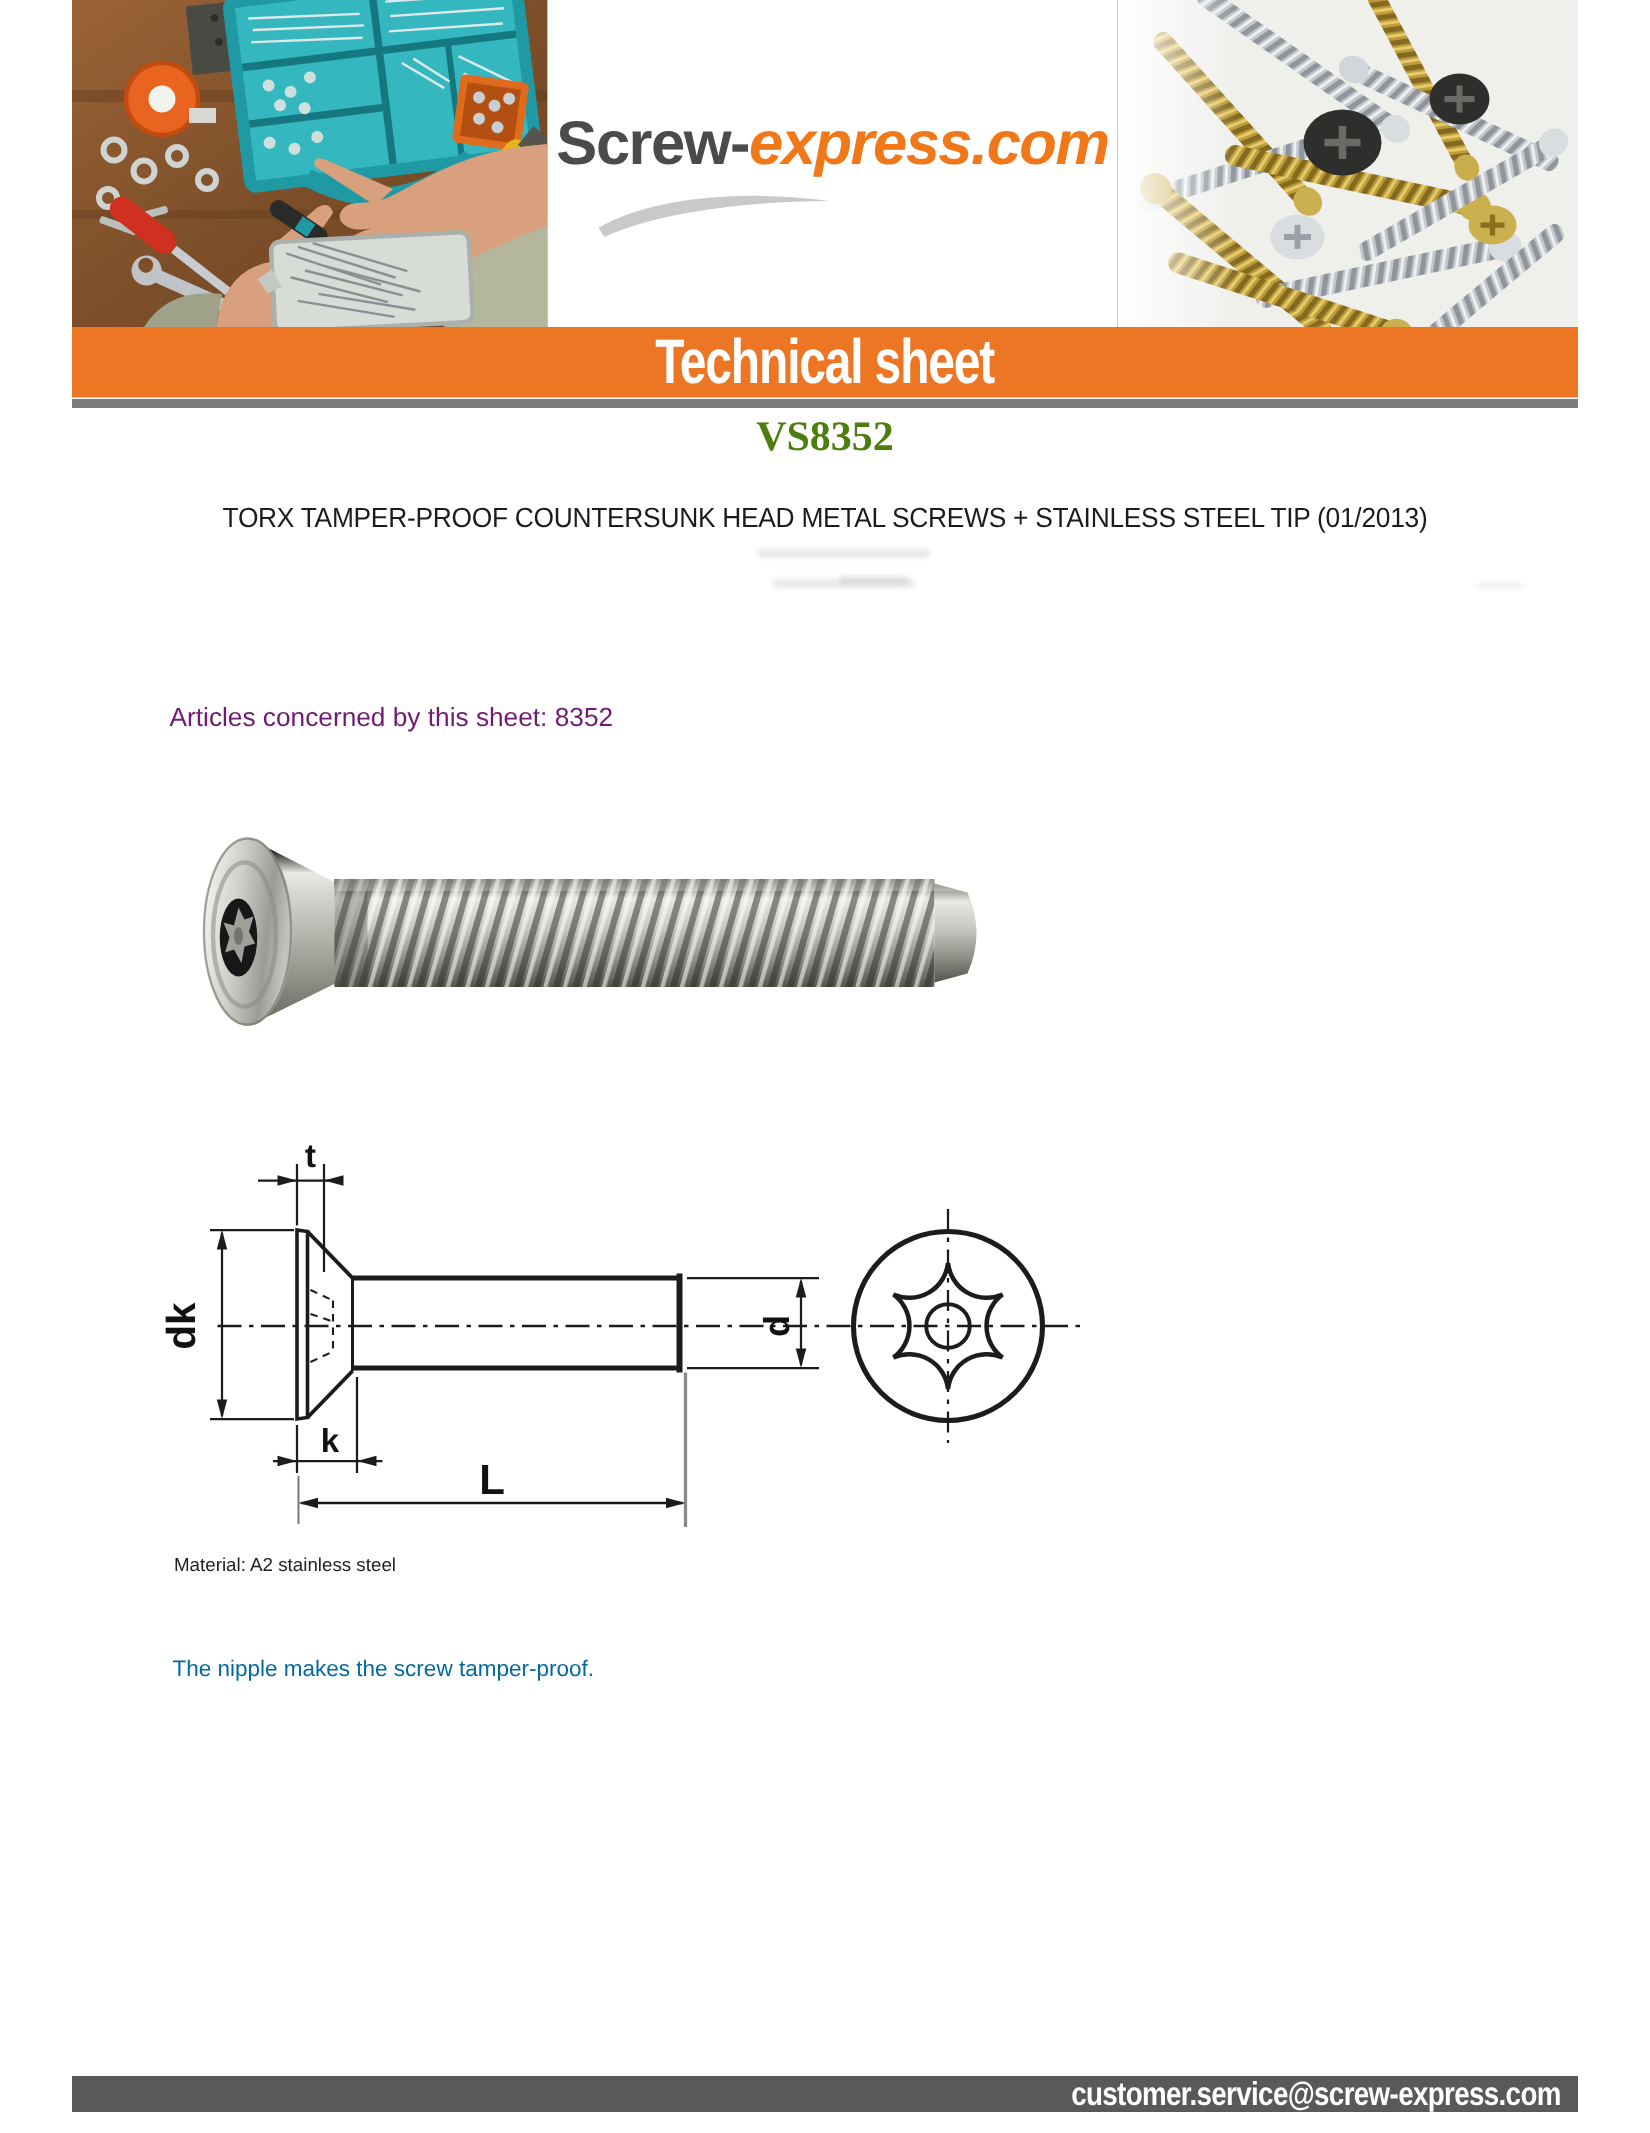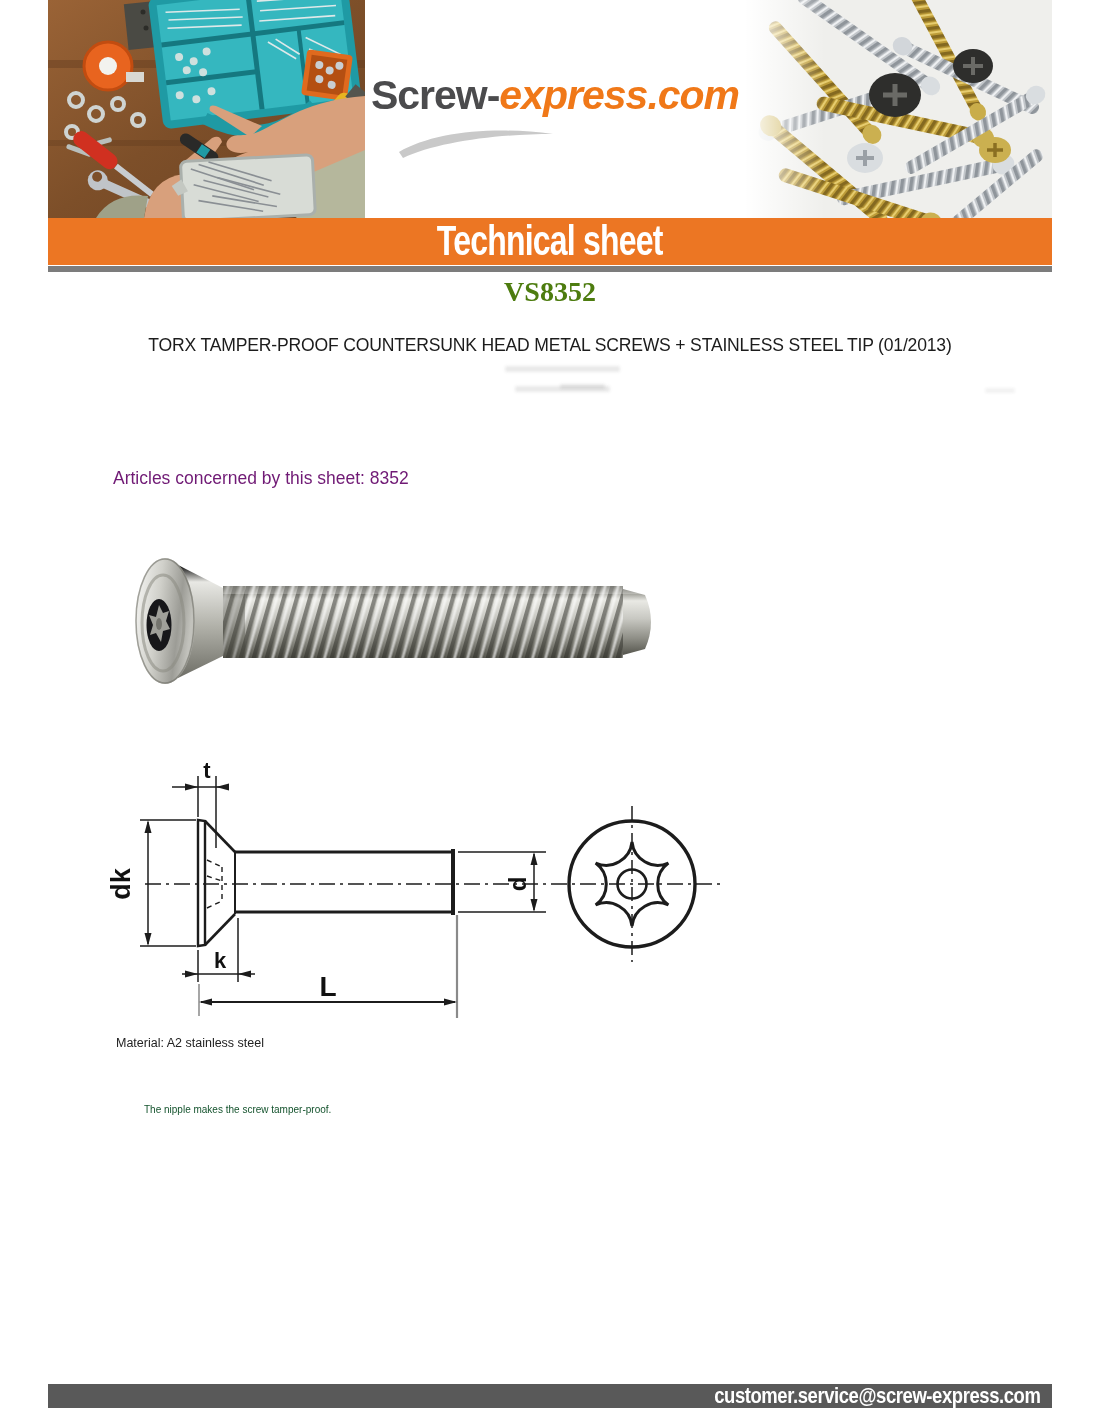--- a/index.html
+++ b/index.html
@@ -28,21 +28,21 @@
                 font-size:18.5px;color:#1c1c1c;transform:scaleX(0.95);transform-origin:center;
                 letter-spacing:-0.2px;white-space:nowrap;}
   .ghost{position:absolute;background:rgba(40,40,40,0.10);filter:blur(1.6px);border-radius:2px;}
   .g1{left:505px;top:366px;width:115px;height:6px;}
   .g2{left:515px;top:386px;width:95px;height:6px;}
   .g3{left:560px;top:384px;width:45px;height:5px;}
   .g4{left:985px;top:388px;width:30px;height:5px;opacity:.6;}
   
   .articles-line{position:absolute;left:113px;top:468px;font-size:17.5px;color:#701a75;}
   .material-line{position:absolute;left:116px;top:1036px;font-size:12.5px;color:#222;}
-  .note-line{position:absolute;left:115px;top:1104px;font-size:10px;color:#14532d;margin-left:29px;}
+  .note-line{position:absolute;left:115px;top:1104px;font-size:15px;color:#0369a1;}
   
   .screw-photo{position:absolute;left:128px;top:545px;}
   .tech-drawing{position:absolute;left:108px;top:748px;}
   
   .footer-bar{position:absolute;left:48px;top:1384px;width:1004px;height:24px;background:#595959;
               display:flex;align-items:center;justify-content:flex-end;}
   .footer-email{color:#ffffff;font-weight:700;font-size:22px;white-space:nowrap;
                 transform:scaleX(0.84);transform-origin:right center;margin-right:12px;letter-spacing:-0.5px;}
 </style>
 </head>

